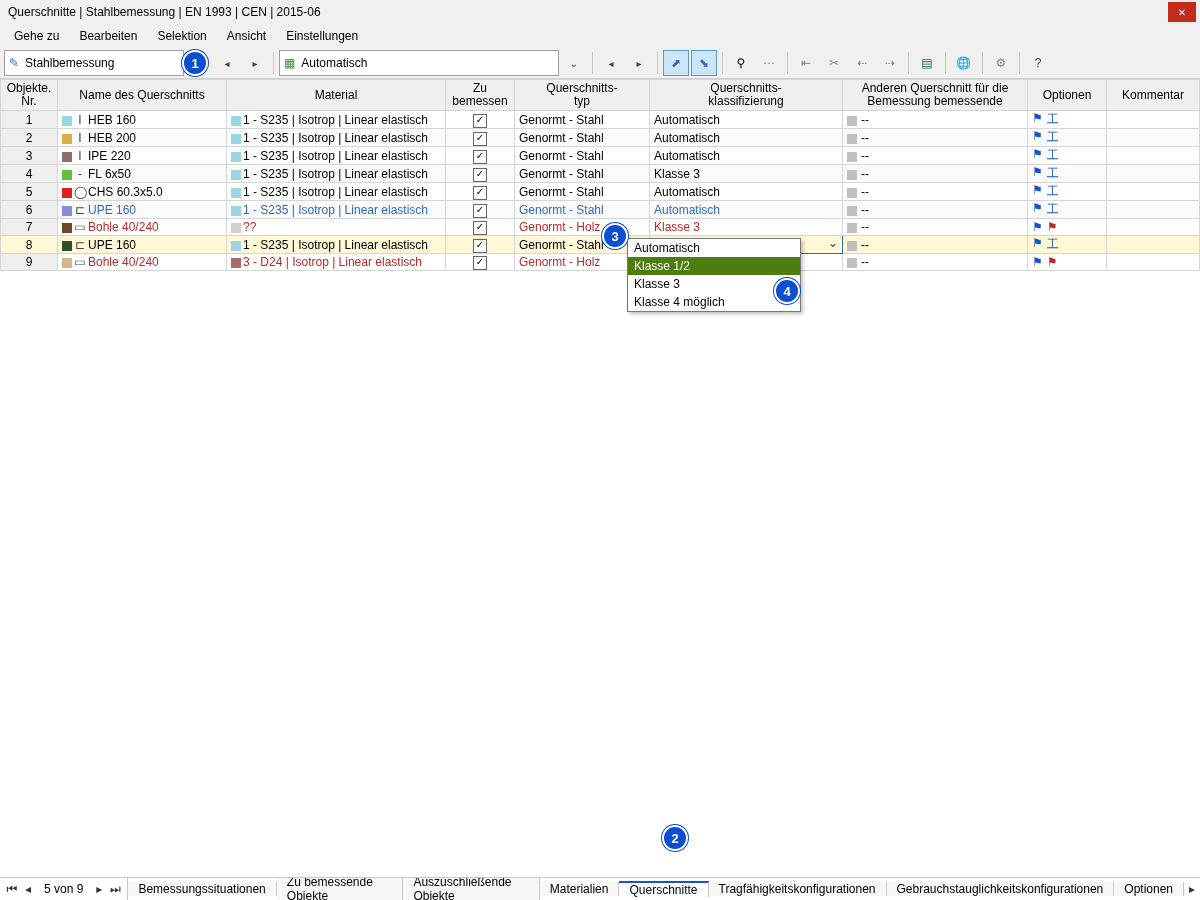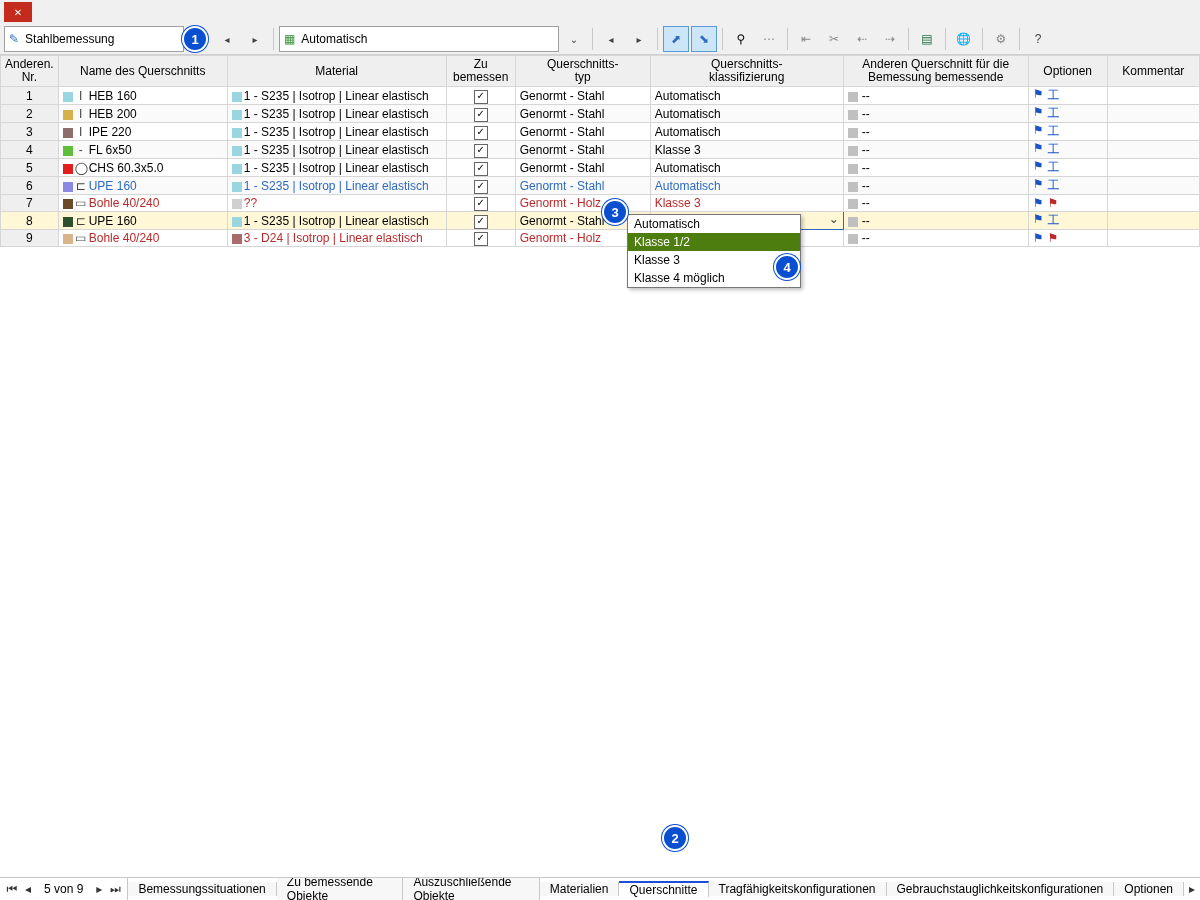--- a/index.html
+++ b/index.html
@@ -60,23 +60,31 @@
 .tabs{display:flex;align-items:center;flex:1;overflow:hidden}
 .tab{padding:0 10px;display:flex;align-items:center;border-right:1px solid #c8c8c8;color:#000;background:#f7f7f7}
 .tab.active{background:#fff;border-top:2px solid #1d4ed8;margin-top:-1px}
 .tabs-scroll{width:16px;display:flex;align-items:center;justify-content:center;color:#333}
 </style>
 </head>
 <body>
 
 <div class="window">
   <div class="titlebar">
+    <span class="titlebar-text">Querschnitte | Stahlbemessung | EN 1993 | CEN | 2015-06</span>
     <div class="close-btn">✕</div>
   </div>
 
+  <div class="menubar">
+    <span class="menubar-item">Gehe zu</span>
+    <span class="menubar-item">Bearbeiten</span>
+    <span class="menubar-item">Selektion</span>
+    <span class="menubar-item">Ansicht</span>
+    <span class="menubar-item">Einstellungen</span>
+  </div>
 
   <div class="toolbar" style="position:relative">
     <div class="tb-dd main">
       <span class="ico" style="color:#2d6ac2">✎</span>
       <span>Stahlbemessung</span>
     </div>
     <div class="callout" style="left:182px;top:2px">
         <span>1</span>
       </div>
     <span class="tb-btn">
@@ -145,21 +153,21 @@
     <span class="tb-sep"></span>
     <span class="tb-btn">
         <span style="color:#444">?</span>
       </span>
   </div>
 
   <div class="grid-wrap">
     <table class="grid">
       <thead>
         <tr>
-          <th class="col-nr"><span style="white-space:pre-line">Anderen.
+          <th class="col-nr"><span style="white-space:pre-line">Objekte.
 Nr.</span></th>
           <th class="col-name">Name des Querschnitts</th>
           <th class="col-mat">Material</th>
           <th class="col-chk"><span style="white-space:pre-line">Zu
 bemessen</span></th>
           <th class="col-type"><span style="white-space:pre-line">Querschnitts-
 typ</span></th>
           <th class="col-class"><span style="white-space:pre-line">Querschnitts-
 klassifizierung</span></th>
           <th class="col-other"><span style="white-space:pre-line">Anderen Querschnitt für die

